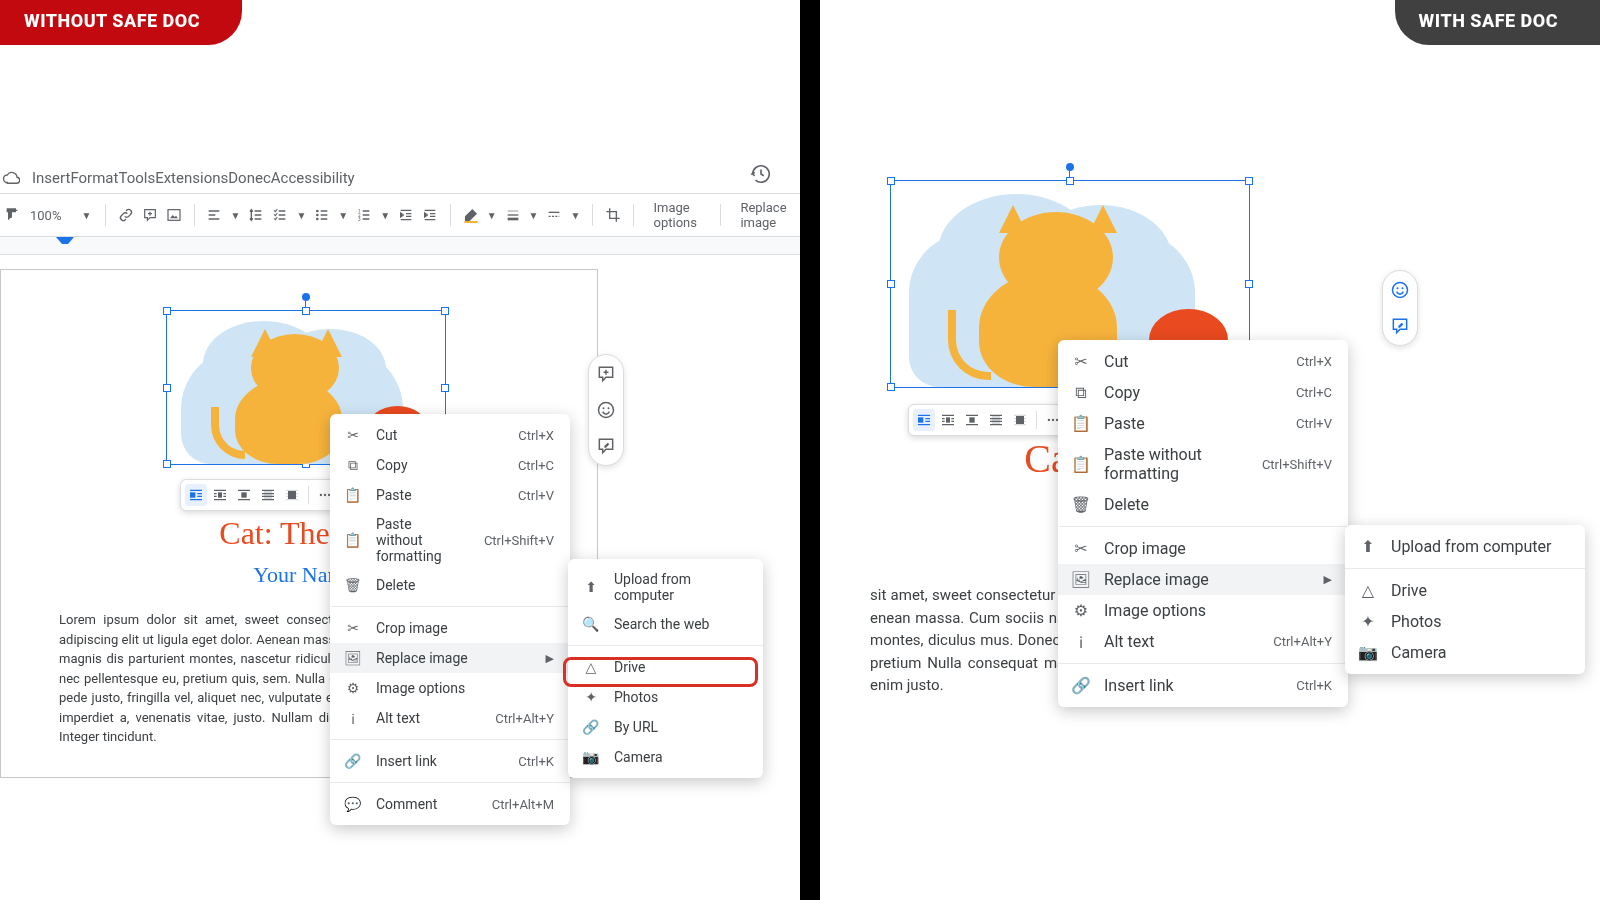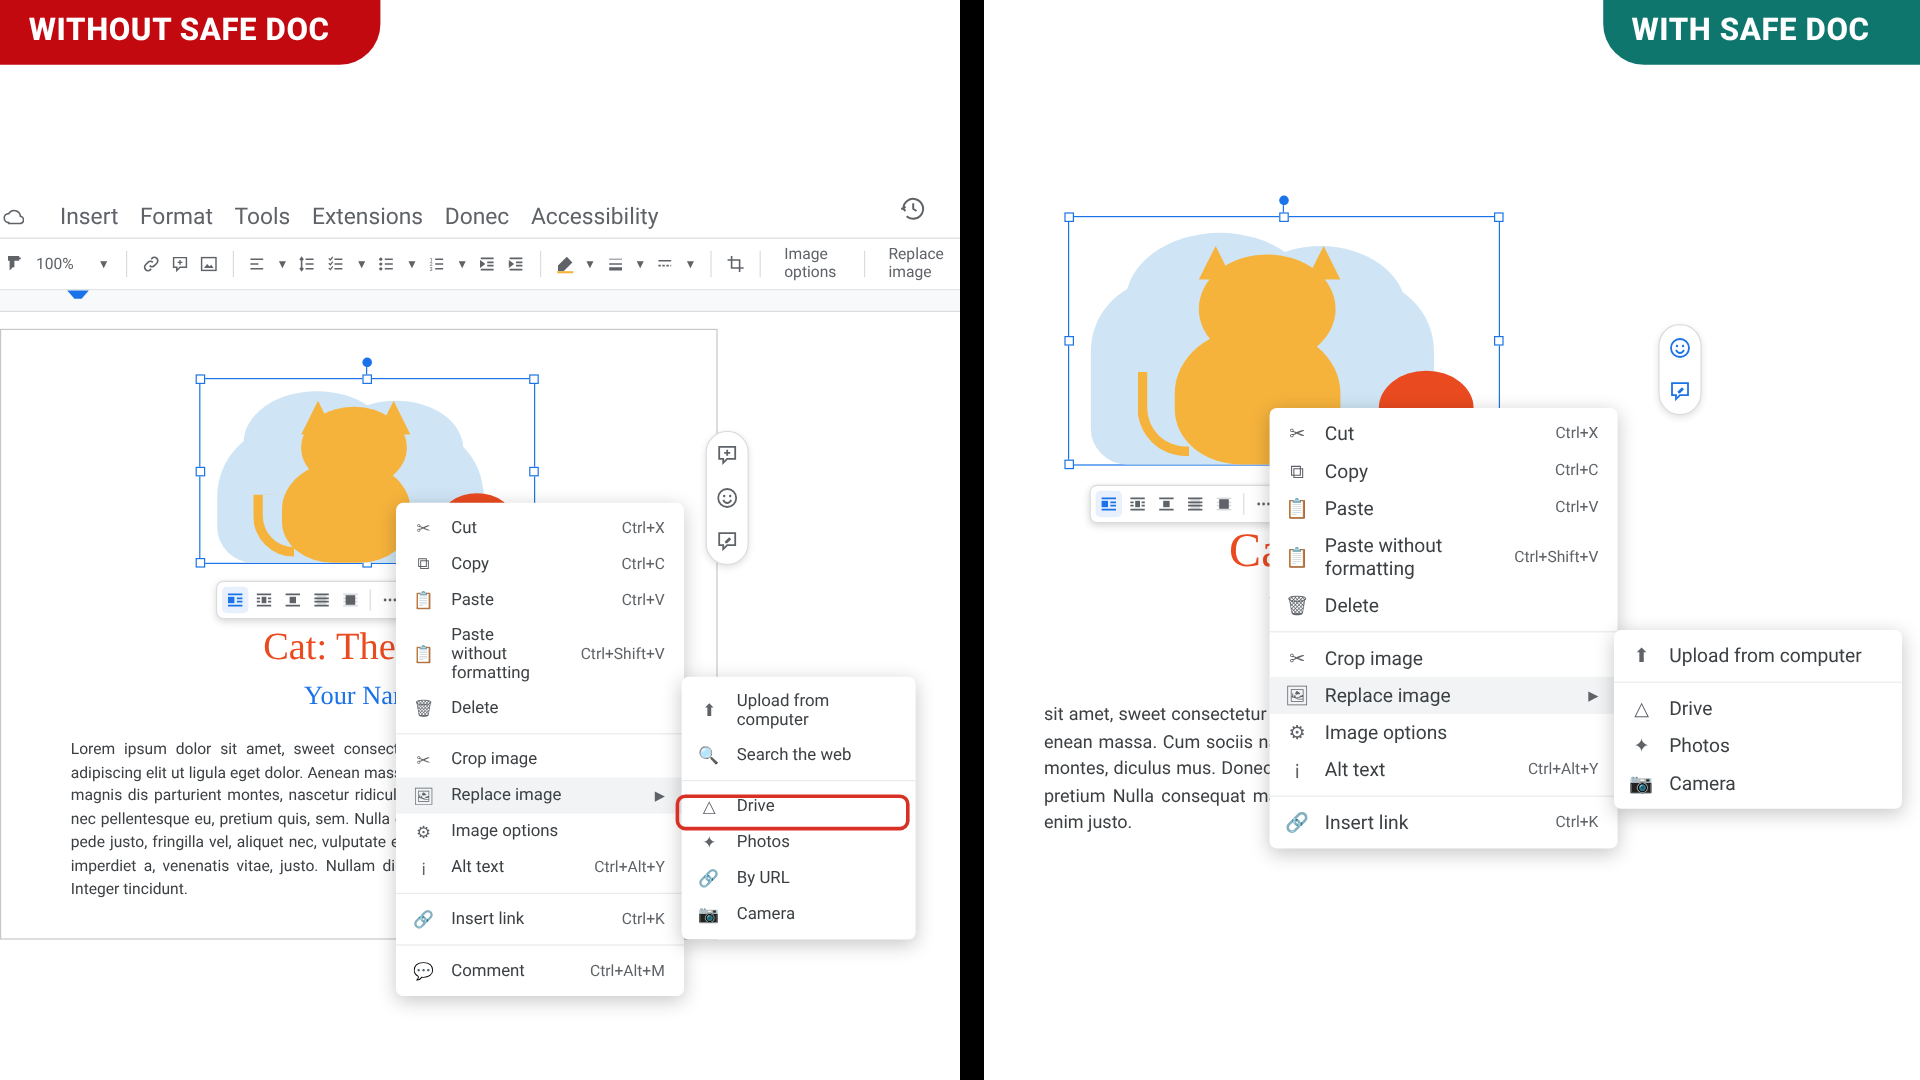--- a/index.html
+++ b/index.html
@@ -2,27 +2,27 @@
 <html><head>
 <meta charset="utf-8">
 <style>
 * { margin: 0; padding: 0; box-sizing: border-box; font-family: "Google Sans", Roboto, Arial, sans-serif; }
 body { width: 1600px; height: 900px; overflow: hidden; background: #fff; }
 .frame { display: flex; width: 100%; height: 100%; }
 .panel { position: relative; background: #fff; overflow: hidden; }
 .panel.left { width: 800px; }
 .panel.right { flex: 1; }
 .divider { width: 20px; background: #000; }
-.badge { position: absolute; top: 0; color: #fff; font-weight: 800; font-size: 26px; padding: 10px 42px 14px 24px; letter-spacing: 0.5px; z-index: 50; }
+.badge { position: absolute; top: 0; color: #fff; font-weight: 800; font-size: 18px; padding: 10px 42px 14px 24px; letter-spacing: 0.5px; z-index: 50; }
 .badge.red { left: 0; background: #C30910; border-bottom-right-radius: 34px; }
-.badge.green { right: 0; background: #0f766e; border-bottom-left-radius: 34px; }
+.badge.green { right: 0; background: #404040; border-bottom-left-radius: 34px; }
 
 
 .docs { position: absolute; top: 165px; left: 0; right: 0; bottom: 0; color: #3c4043; }
-.menubar { display: flex; gap: 18px; padding: 4px 2px 6px; font-size: 19px; color: #5f6368; border-bottom: 1px solid #dadce0; align-items: center; }
+.menubar { display: flex; padding: 4px 2px 6px; font-size: 15px; color: #5f6368; border-bottom: 1px solid #dadce0; }
 .menubar span { cursor: default; }
 .cloud-icon { margin-right: 12px; }
 .history-icon { position: absolute; right: 28px; top: -2px; width: 22px; height: 22px; }
 
 .toolbar { display: flex; align-items: center; gap: 8px; padding: 6px 4px; border-bottom: 1px solid #dadce0; font-size: 13px; color: #5f6368; }
 .tool-ic { width: 18px; height: 18px; display: inline-flex; align-items: center; justify-content: center; }
 .zoom-box { display: flex; align-items: center; gap: 20px; padding: 0 2px; }
 .vsep { width: 1px; height: 22px; background: #dadce0; margin: 0 4px; }
 .caret { font-size: 10px; }
 .toolbar-text { padding: 0 8px; }

